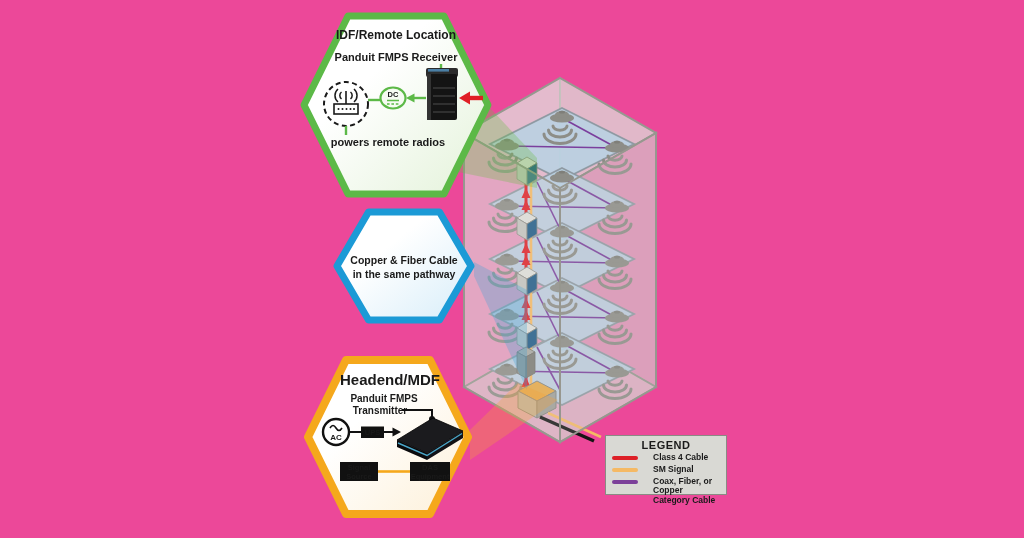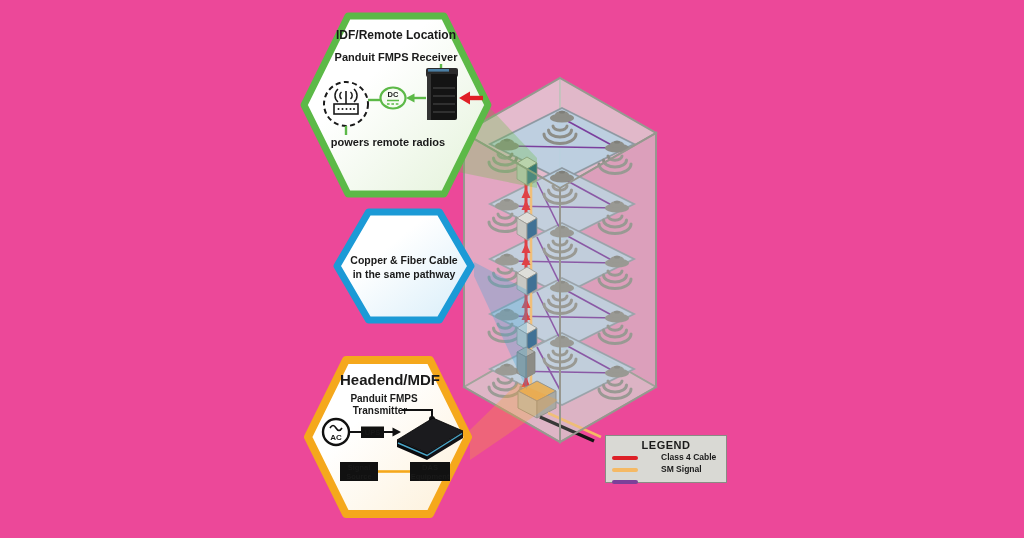--- a/index.html
+++ b/index.html
@@ -1,26 +1,26 @@
 <!DOCTYPE html>
 <html><head>
 <meta charset="utf-8">
 <style>
   html,body{margin:0;padding:0;background:#ffffff;}
   #stage{position:relative;width:1024px;height:538px;background:#ec4899;overflow:hidden;
          font-family:"Liberation Sans",sans-serif;}
   .abs{position:absolute;}
   svg text{font-family:"Liberation Sans",sans-serif;font-weight:bold;fill:#1a1a1a;}
   
-  #legend{position:absolute;left:605px;top:435px;width:122px;height:48px;
+  #legend{position:absolute;left:605px;top:435px;width:122px;height:60px;
           background:#d9d9d4;border:1.5px solid #8a8a84;box-sizing:border-box;
           padding:3px 6px 2px 6px;}
   #legend .lg-title{text-align:center;font-weight:bold;font-size:11px;color:#1a1a1a;
           letter-spacing:.5px;margin-bottom:2px;}
-  .lg-row{display:flex;align-items:flex-start;gap:23px;margin-bottom:2px;}
+  .lg-row{display:flex;align-items:flex-start;gap:15px;margin-bottom:2px;}
   .lg-row svg{flex:0 0 auto;margin-top:3px;}
   .lg-label{font-size:8.5px;font-weight:bold;color:#1a1a1a;line-height:1.15;}
 </style>
 </head>
 <body>
 
 <div id="stage">
 
   <svg class="abs" style="left:0;top:0" width="1024" height="538" viewBox="0 0 1024 538">
     <defs>
@@ -275,16 +275,17 @@
     <div class="lg-row">
       <svg width="26" height="4">
         <rect width="26" height="4" rx="2" fill="#F5B964"></rect>
         </svg>
       <span class="lg-label">SM Signal</span>
     </div>
     <div class="lg-row">
       <svg width="26" height="4">
         <rect width="26" height="4" rx="2" fill="#7C4099"></rect>
         </svg>
+      <span class="lg-label">Coax, Fiber, or Copper Category Cable</span>
     </div>
   </div>
 
 </div>
 
 </body></html>

